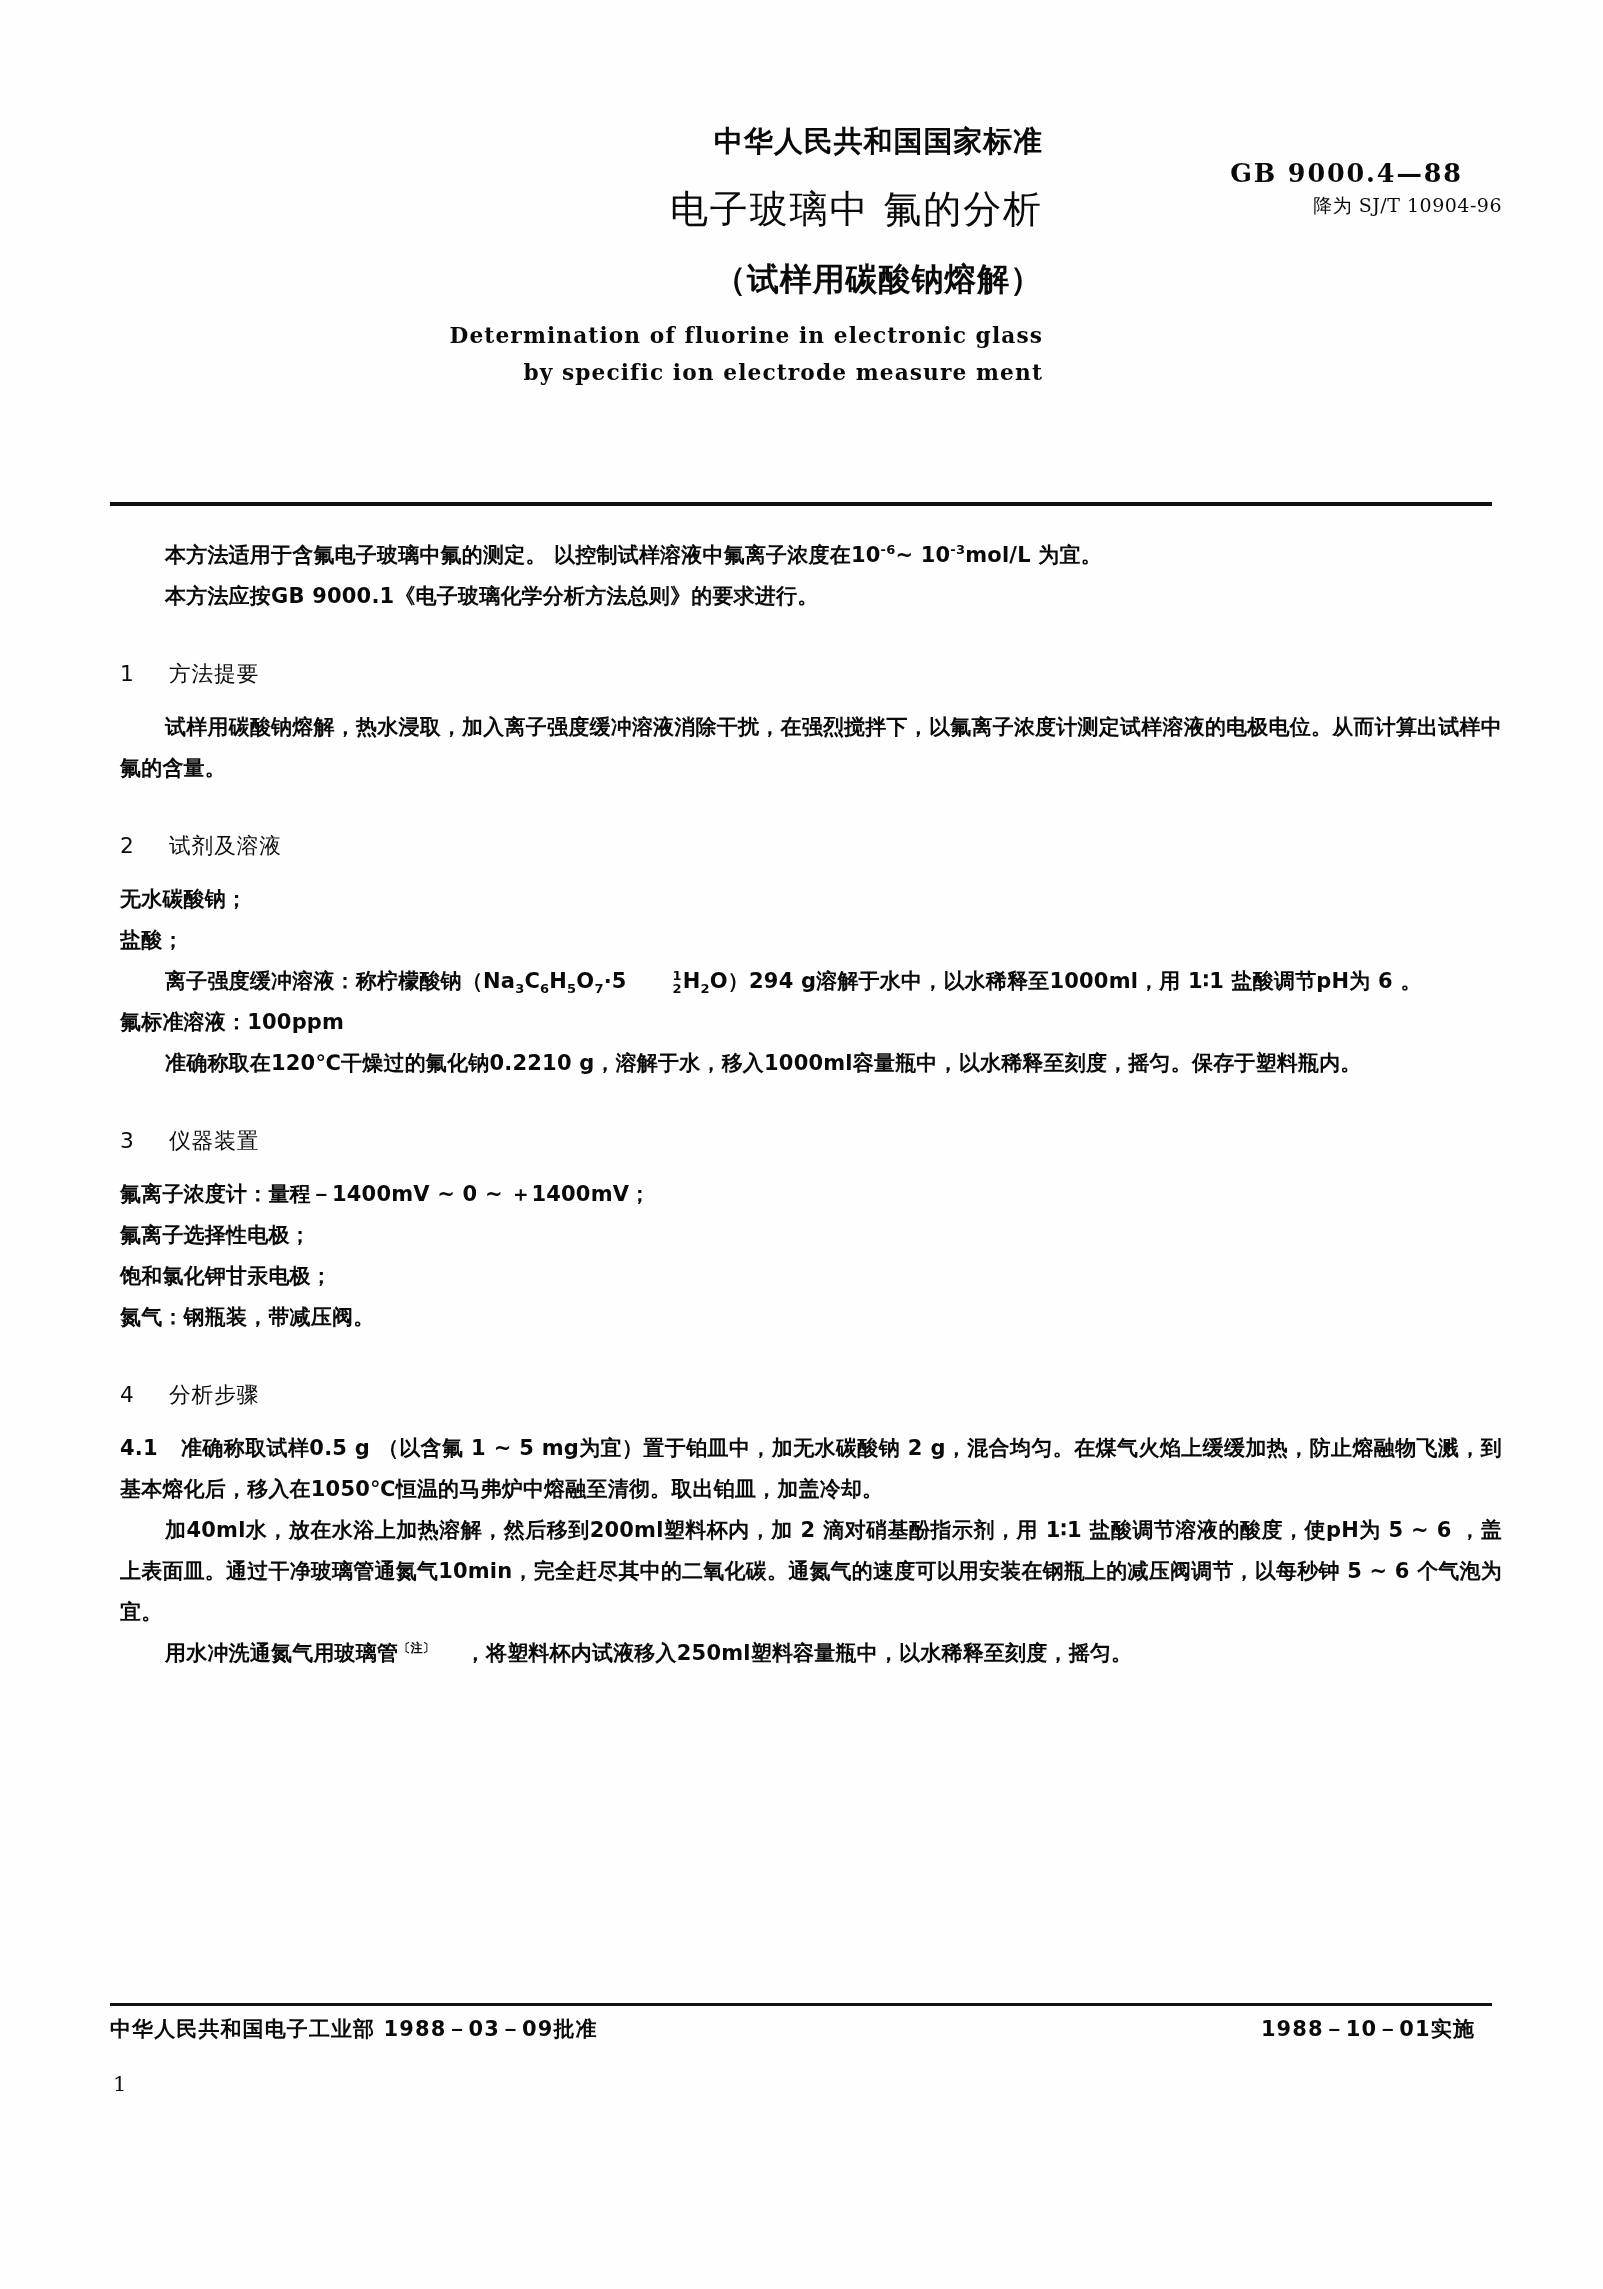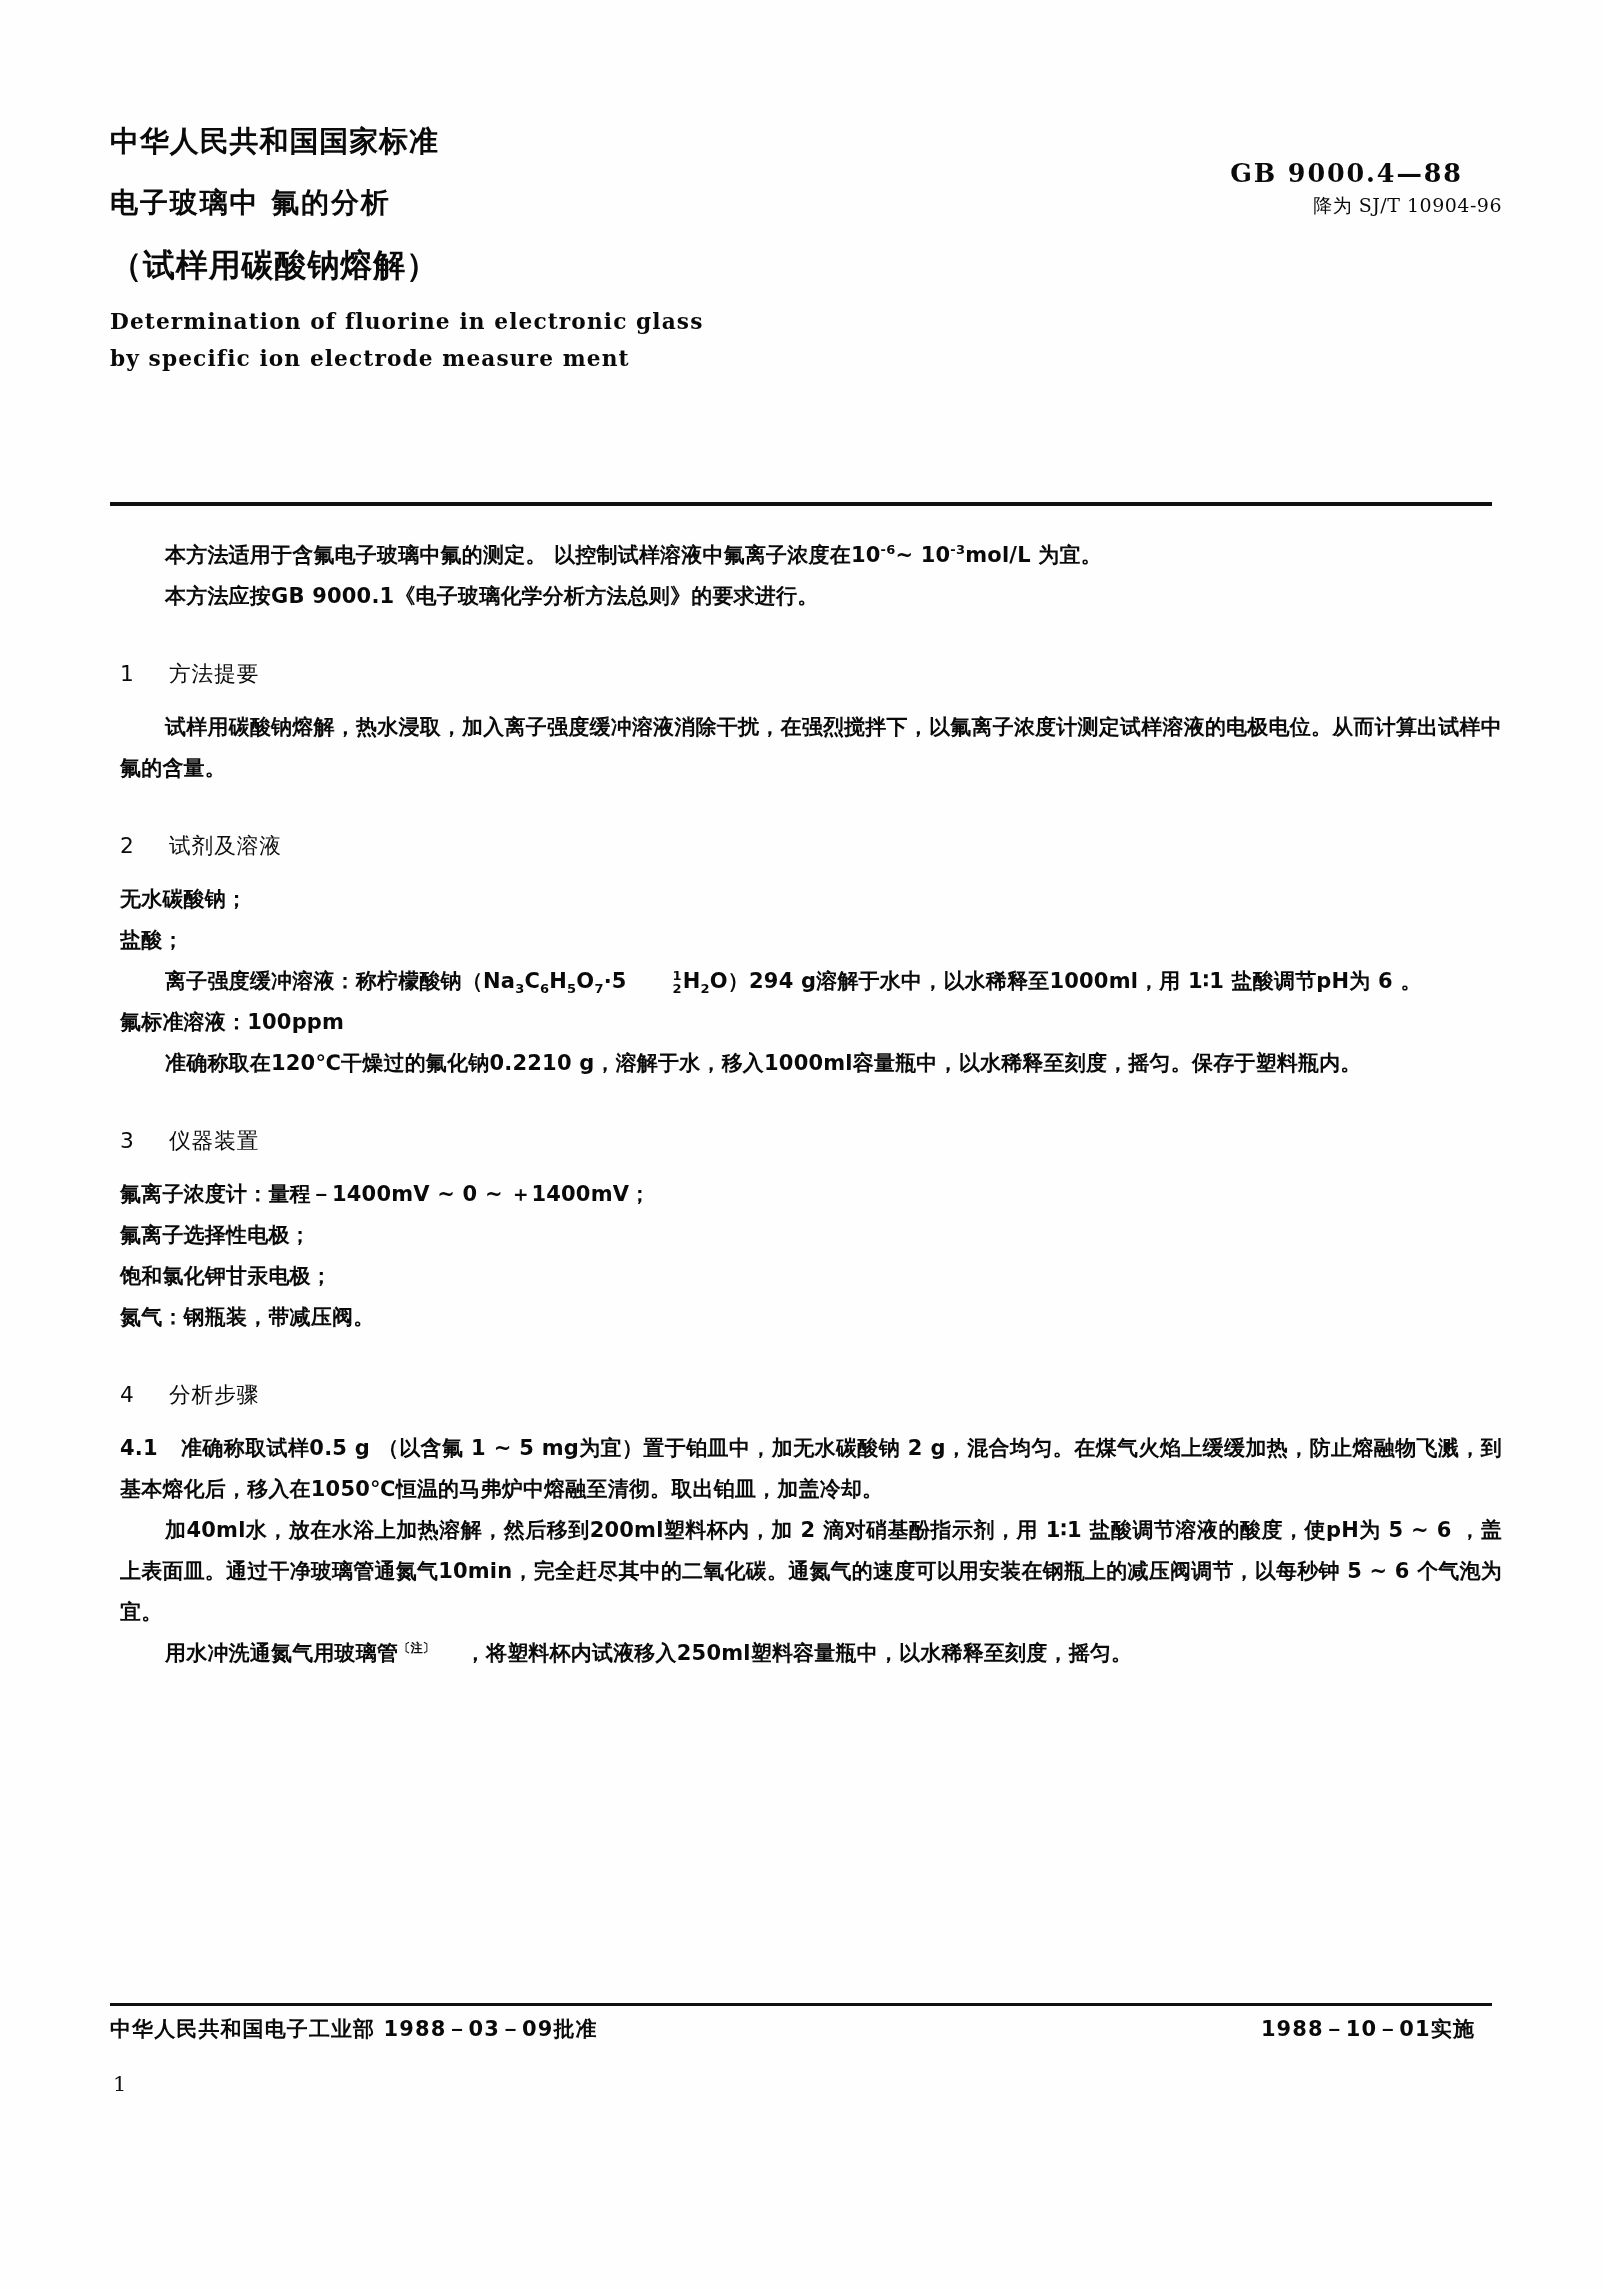--- a/index.html
+++ b/index.html
@@ -27,36 +27,36 @@
   
   .header {
     position: absolute;
     left: 0;
     top: 122px;
     width: 1604px;
   }
   .hdr-center {
     width: 1215px;
     margin-left: 110px;
-    text-align: left;
+    text-align: right;
     padding-right: 282px;
     box-sizing: border-box;
   }
   .title-national {
     font-family: "DejaVu Sans", sans-serif;
     font-weight: bold;
     font-size: 29px;
     letter-spacing: 0.9px;
     line-height: 1.35;
     margin-bottom: 22.6px;
   }
   .title-main {
     font-family: "DejaVu Sans", sans-serif;
-    font-weight: bold;
-    font-size: 28px;
+    font-weight: normal;
+    font-size: 38px;
     letter-spacing: 1.9px;
     line-height: 1.35;
     margin-bottom: 22.6px;
   }
   .title-sub {
     font-family: "DejaVu Sans", sans-serif;
     font-weight: bold;
     font-size: 32px;
     letter-spacing: 0.9px;
     line-height: 1.35;

